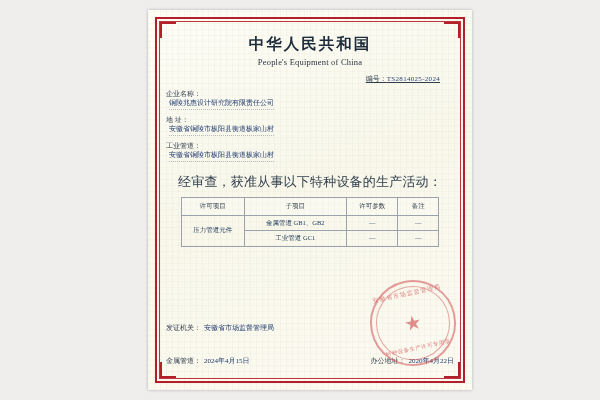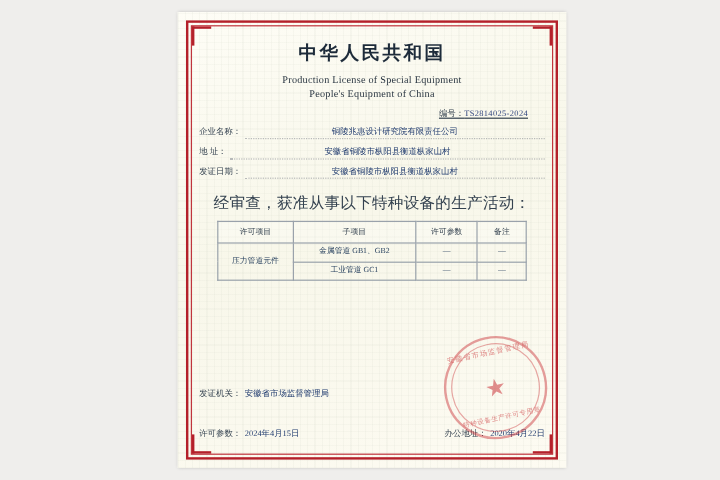--- a/index.html
+++ b/index.html
@@ -121,20 +121,21 @@
     letter-spacing: 0.3px;
   }
 
   
   .field {
     display: flex;
     align-items: flex-start;
     margin-top: 6px;
     font-size: 7px;
     line-height: 1.35;
+    flex-direction: column;
   }
   .field .lab {
     color: #33414f;
     white-space: nowrap;
     flex: 0 0 auto;
   }
   .field .val {
     color: #1f3a6e;
     margin-left: 3px;
     border-bottom: 0.5px dotted rgba(60,70,90,0.35);
@@ -256,37 +257,36 @@
     <div class="border-outer"></div>
     <div class="border-inner"></div>
     <div class="corner tl"></div>
     <div class="corner tr"></div>
     <div class="corner bl"></div>
     <div class="corner br"></div>
 
     <div class="content">
 
       <div class="title-cn1">中华人民共和国</div>
-      <div class="title-en1">Production License of Special Equipment</div>
       <div class="title-en2">People's Equipment of China</div>
 
       <div class="cert-no">
         <span>编号：</span><span class="val">TS2814025-2024</span>
       </div>
 
       <div class="field">
         <span class="lab">企业名称：</span>
         <span class="val">铜陵兆惠设计研究院有限责任公司</span>
       </div>
       <div class="field">
         <span class="lab">地    址：</span>
         <span class="val">安徽省铜陵市枞阳县衡道枞家山村</span>
       </div>
       <div class="field">
-        <span class="lab">发证日期：</span>
+        <span class="lab">工业管道：</span>
         <span class="val">安徽省铜陵市枞阳县衡道枞家山村</span>
       </div>
 
       <div class="permit-line">经审查，获准从事以下特种设备的生产活动：</div>
 
       <table class="lic">
         <thead>
           <tr>
             <th>许可项目</th>
             <th>子项目</th>
@@ -309,21 +309,21 @@
         </tbody>
       </table>
 
       <div class="bottom">
         <div class="row">
           <span class="lab">发证机关：</span>
           <span class="val">安徽省市场监督管理局</span>
         </div>
         <div class="row dual">
           <span class="seg">
-            <span class="lab">许可参数：</span>
+            <span class="lab">金属管道：</span>
             <span class="val">2024年4月15日</span>
           </span>
           <span class="seg">
             <span class="lab">办公地址：</span>
             <span class="val">2020年4月22日</span>
           </span>
         </div>
       </div>
 
     </div>

